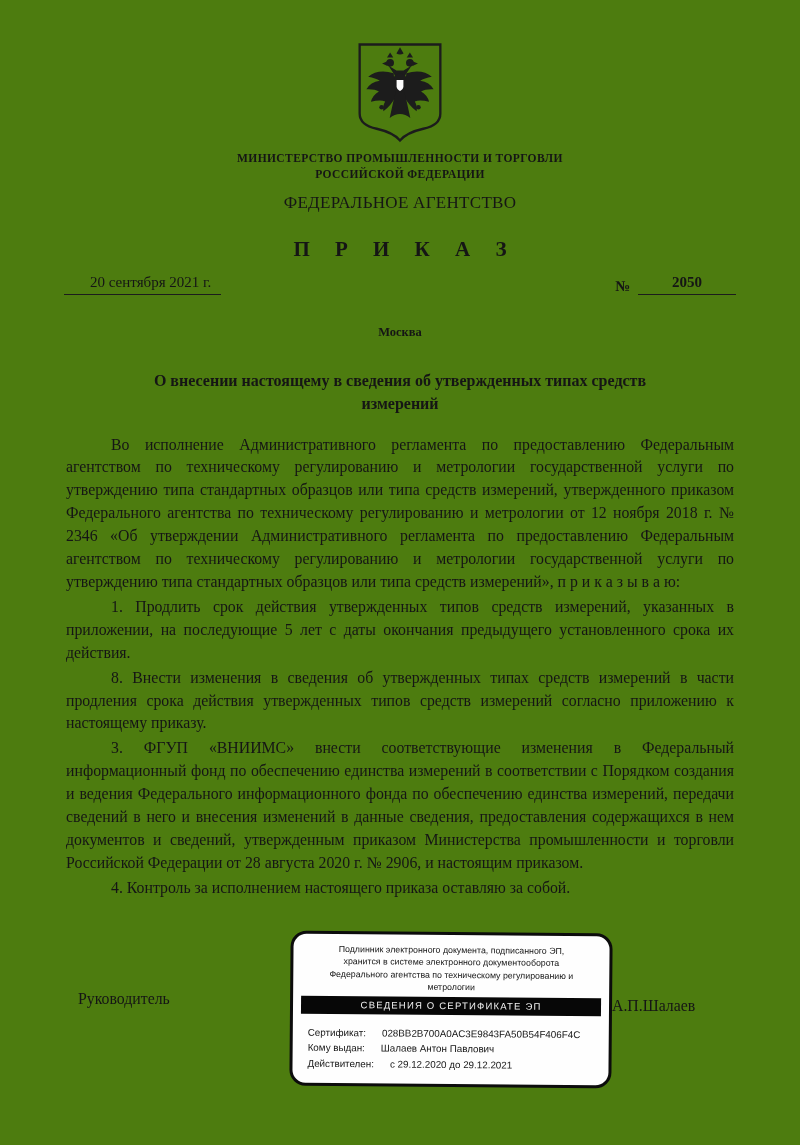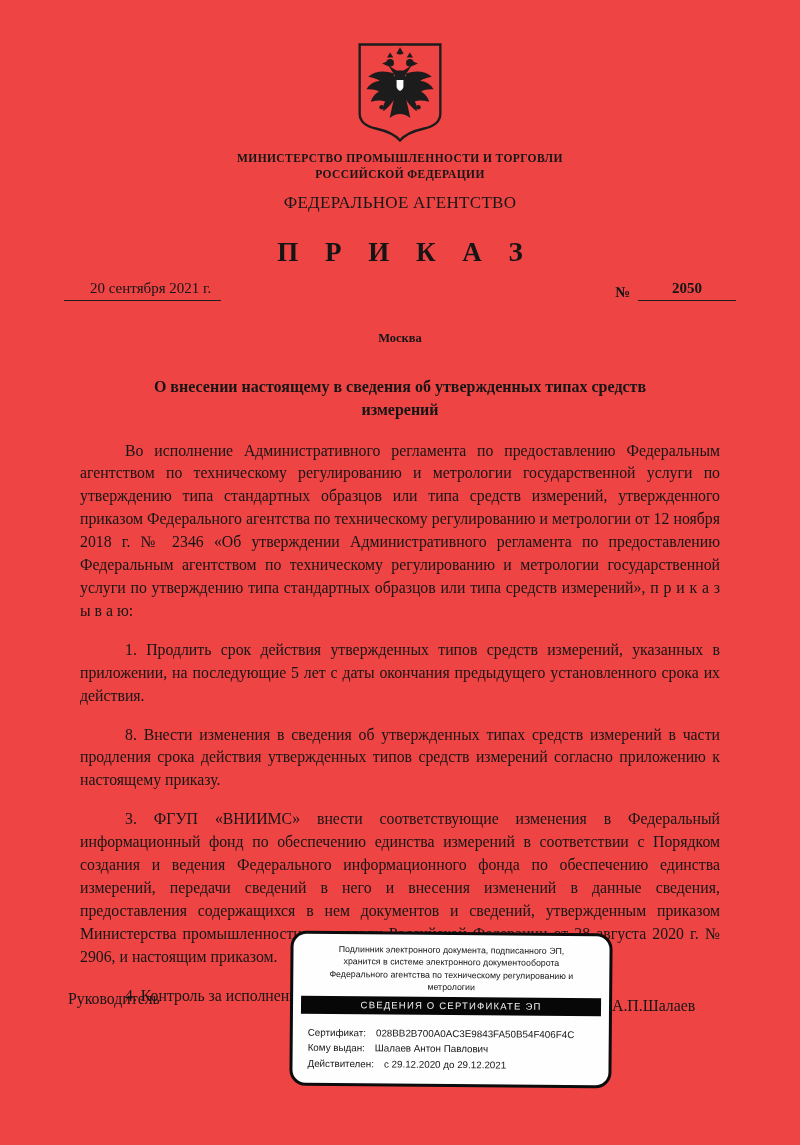--- a/index.html
+++ b/index.html
@@ -1,69 +1,69 @@
 <!DOCTYPE html>
 <html lang="ru"><head>
 <meta charset="utf-8">
 <style>
   html,body{margin:0;padding:0;background:#e8e8e8;}
   .page{
     position:relative;
     width:800px;height:1145px;
     margin:0 auto;
-    background:#ef4444;
+    background:#4d7c0f;
     font-family:"Liberation Serif", serif;
     color:#151515;
     overflow:hidden;
   }
   .content{padding:0 64px;}
 
   
   .emblem{width:106px;height:104px;margin:40px auto 6px auto;display:block;}
 
   
   .center{text-align:center;}
   .ministry{font-size:11.5px;font-weight:bold;line-height:1.4;letter-spacing:.4px;margin-top:6px;}
   .agency{font-size:17px;font-weight:normal;line-height:1.35;margin-top:10px;letter-spacing:.3px;}
   .agency-short{font-size:13px;font-weight:bold;margin-top:3px;}
-  .doc-type{font-size:27px;font-weight:bold;letter-spacing:10px;text-indent:10px;margin-top:22px;}
+  .doc-type{font-size:21px;font-weight:bold;letter-spacing:10px;text-indent:10px;margin-top:22px;}
 
   
   .meta-row{display:flex;justify-content:space-between;align-items:flex-end;margin-top:12px;font-size:15px;}
   .date-field{border-bottom:1.6px solid #1c1c1c;padding:0 10px 3px 26px;}
   .number-field{display:flex;align-items:flex-end;gap:8px;font-weight:bold;}
   .number-line{display:inline-block;min-width:98px;text-align:center;border-bottom:1.6px solid #1c1c1c;padding-bottom:3px;font-weight:bold;}
 
   .city{font-weight:bold;font-size:12.5px;margin-top:30px;text-align:center;}
 
   .doc-title{font-weight:bold;font-size:16px;line-height:1.42;max-width:505px;margin:30px auto 0 auto;}
 
   
   .body-text{margin-top:18px;font-size:15.8px;line-height:22.9px;text-align:justify;}
-  .body-text p{margin:16px;text-indent:45px;}
+  .body-text p{margin:2px;text-indent:45px;}
 
   
   .signature{position:absolute;left:64px;right:64px;top:928px;height:160px;}
-  .position-label{position:absolute;left:4px;top:62px;font-size:15.8px;}
+  .position-label{position:absolute;left:14px;top:62px;font-size:15.8px;}
   .signer-name{position:absolute;left:548px;top:69px;font-size:15.8px;}
 
   
   .stamp{
     position:absolute;left:226px;top:4px;width:322px;
     background:#fefefe;border:3.5px solid #0c0c0c;border-radius:16px;
     transform:rotate(.5deg);
     font-family:"Liberation Sans", sans-serif;color:#141414;
     box-sizing:border-box;
   }
   .stamp-head{padding:9px 14px 0 14px;text-align:center;font-size:8.8px;line-height:1.4;}
   .stamp-bar{margin:4px 8px 0 8px;background:#070707;color:#f2f2f2;text-align:center;
     font-size:9.5px;letter-spacing:1.2px;padding:3px 0 4px 0;}
   .stamp-certs{padding:11px 8px 12px 15px;font-size:9.8px;line-height:1.55;}
   .stamp-certs .row span{display:inline;}
-  .stamp-certs .lbl{margin-right:10px;}
+  .stamp-certs .lbl{margin-right:16px;}
 </style>
 </head>
 <body>
 
 <div class="page">
   <div class="content">
 
     <svg class="emblem" viewBox="0 0 104 116" xmlns="http://www.w3.org/2000/svg" aria-hidden="true">
       <path d="M7 5 H97 V82 Q97 95 78 99 Q60 103 52 112 Q44 103 26 99 Q7 95 7 82 Z" fill="none" stroke="#1c1c1c" stroke-width="2.6"></path>
       <g fill="#1c1c1c">

